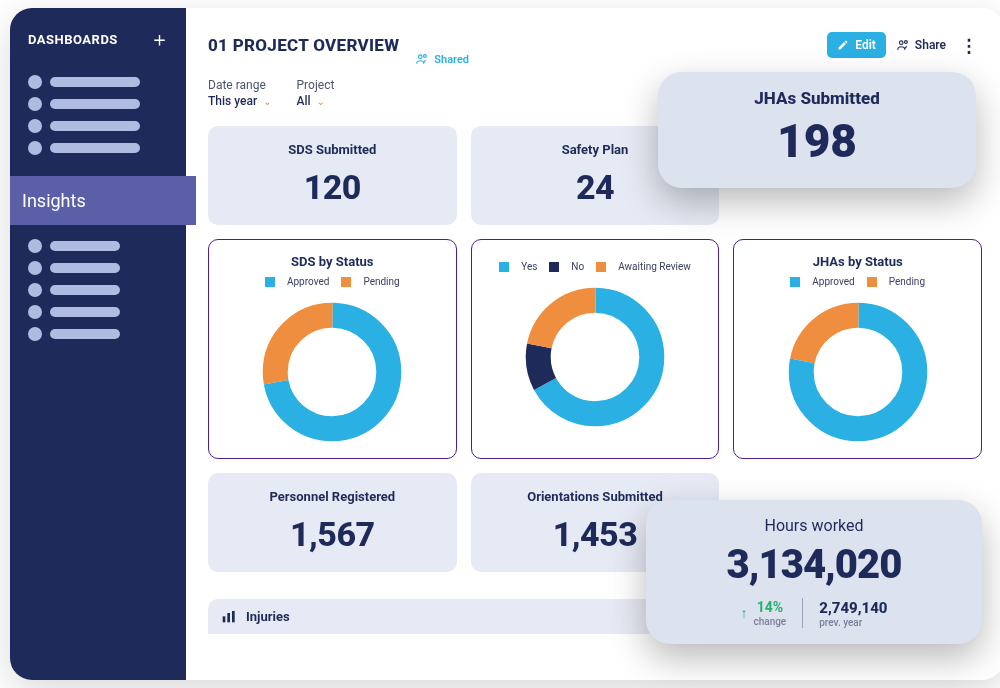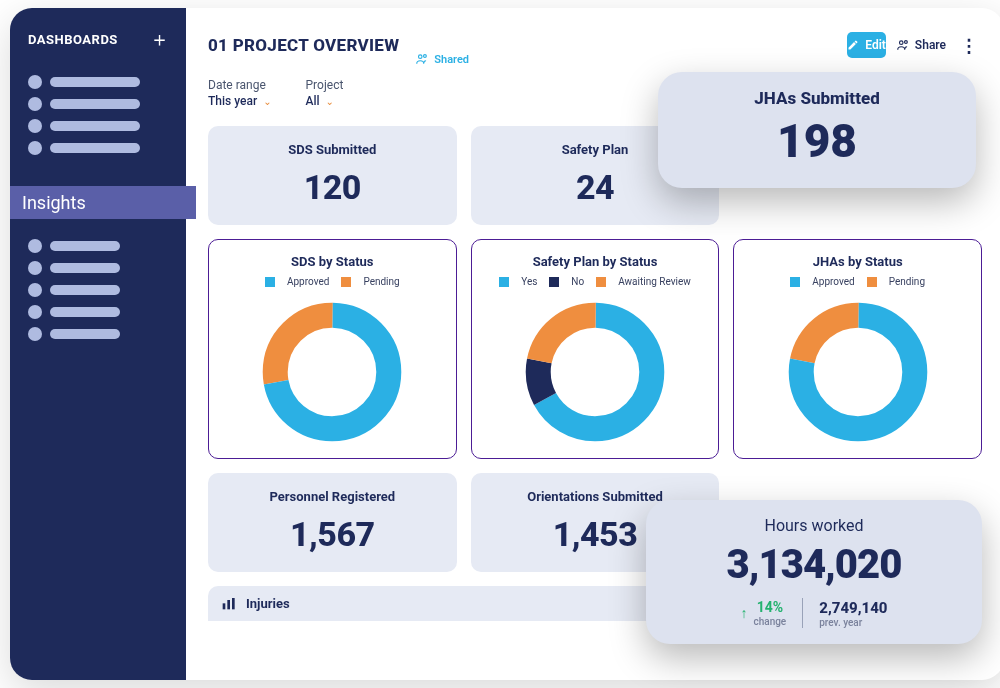--- a/index.html
+++ b/index.html
@@ -10,55 +10,55 @@
 
 .sidebar { width: 176px; background: #1e2a5a; color: #fff; padding-top: 18px; position: relative; }
 .side-head { display: flex; align-items: center; justify-content: space-between; padding: 0 16px 12px 18px; font-size: 13px; font-weight: 700; letter-spacing: 0.5px; }
 .side-head .plus { font-size: 20px; font-weight: 300; cursor: pointer; }
 .nav-block { padding: 6px 14px; }
 .nav-item { display: flex; align-items: center; gap: 8px; padding: 4px 4px; }
 .nav-dot { width: 14px; height: 14px; border-radius: 50%; background: #afbbe0; flex-shrink: 0; }
 .nav-bar { height: 10px; border-radius: 5px; background: #afbbe0; }
 .nav-bar.w1 { width: 90px; }
 .nav-bar.w2 { width: 70px; }
-.insights-banner { position: absolute; left: -10px; width: 196px; top: 178px; background: #5a5fa8; padding: 6px 22px; font-size: 18px; border-radius: 4px 0 0 4px; }
+.insights-banner { position: absolute; left: -10px; width: 196px; top: 168px; background: #5a5fa8; padding: 14px 22px; font-size: 18px; border-radius: 4px 0 0 4px; }
 
 
 .main { flex: 1; padding: 16px 22px 0 22px; overflow: hidden; }
 .page-head { display: flex; align-items: center; justify-content: space-between; }
 .title-row { display: flex; align-items: center; gap: 16px; }
 .page-title { font-size: 17px; font-weight: 800; color: #1e2a5a; letter-spacing: 0.3px; }
 .shared-tag { display: flex; align-items: center; gap: 5px; font-size: 11px; font-weight: 600; color: #2bb0e4; margin-top: 28px; }
 .head-actions { display: flex; align-items: center; gap: 10px; }
-.btn-edit { background: #2bb0e4; color: #fff; border: none; border-radius: 5px; padding: 6px 0; font-size: 12px; font-weight: 600; display: flex; align-items: center; gap: 6px; cursor: pointer; }
+.btn-edit { background: #2bb0e4; color: #fff; border: none; border-radius: 5px; padding: 6px 10px; font-size: 12px; font-weight: 600; display: flex; align-items: center; gap: 6px; cursor: pointer; }
 .btn-share { background: transparent; border: none; color: #1e2a5a; font-size: 12px; font-weight: 600; display: flex; align-items: center; gap: 5px; cursor: pointer; }
 .more-dots { font-size: 18px; color: #1e2a5a; cursor: pointer; padding: 0 4px; font-weight: 700; }
 
-.filters { display: flex; gap: 34px; margin-top: 12px; }
+.filters { display: flex; gap: 25px; margin-top: 12px; }
 .filter { display: flex; flex-direction: column; gap: 2px; }
 .filter-label { font-size: 12px; color: #4a556e; }
 .filter-value { font-size: 12px; color: #1e2a5a; font-weight: 500; display: flex; align-items: center; gap: 6px; cursor: pointer; }
 .chev { color: #e88b3a; font-size: 10px; }
 
 .grid { display: grid; grid-template-columns: 1fr 1fr 1fr; gap: 14px; margin-top: 18px; }
 .card { background: #e6eaf4; border-radius: 10px; text-align: center; padding: 16px 10px 18px; }
 .card-white { background: #fff; border: 1px solid #4c1d95; border-radius: 10px; padding: 14px 8px 11px; text-align: center; }
 .card-title { font-size: 13px; font-weight: 700; color: #1e2a5a; }
 .big-number { font-size: 34px; font-weight: 800; color: #1e2a5a; margin-top: 10px; letter-spacing: -0.5px; }
 
 .legend { display: flex; justify-content: center; gap: 12px; margin-top: 7px; flex-wrap: wrap; font-size: 10px; color: #384160; }
 .legend span { display: flex; align-items: center; gap: 12px; }
 .sw { width: 10px; height: 10px; display: inline-block; }
 .sw-cyan { background: #2bb0e4; }
 .sw-orange { background: #ef8e3f; }
 .sw-navy { background: #1e2a5a; }
 
 .donut-wrap { display: flex; justify-content: center; margin-top: 10px; }
 
-.injuries-bar { background: #e6eaf4; border-radius: 10px 10px 0 0; padding: 10px 14px; display: flex; align-items: center; gap: 8px; font-size: 13px; font-weight: 700; color: #1e2a5a; margin-top: 14px; width: 456px; }
+.injuries-bar { background: #e6eaf4; border-radius: 10px 10px 0 0; padding: 10px 14px; display: flex; align-items: center; gap: 8px; font-size: 13px; font-weight: 700; color: #1e2a5a; margin-top: 27px; width: 456px; }
 
 
 .float-card { position: absolute; background: #dde2ef; border-radius: 24px; box-shadow: 0 14px 36px rgba(0,0,0,0.28); text-align: center; }
 .float-jha { left: 658px; top: 72px; width: 318px; padding: 16px 14px 20px; }
 .float-jha .ft { font-size: 17px; font-weight: 800; color: #1e2a5a; }
 .float-jha .fv { font-size: 46px; font-weight: 900; color: #1e2a5a; margin-top: 6px; }
 
 .float-hours { left: 646px; top: 500px; width: 336px; padding: 16px 18px 16px; }
 .float-hours .ft { font-size: 16px; font-weight: 400; color: #1e2a5a; }
 .float-hours .fv { font-size: 40px; font-weight: 900; color: #1e2a5a; margin-top: 6px; letter-spacing: -1px; }
@@ -203,21 +203,20 @@
             </span>
         </div>
         <div class="donut-wrap">
             <svg width="150" height="150" viewBox="0 0 42 42">
           <circle cx="21" cy="21" r="15.9" fill="none" stroke="#ef8e3f" stroke-width="7" stroke-dasharray="28 72" stroke-dashoffset="53"></circle>
           <circle cx="21" cy="21" r="15.9" fill="none" stroke="#2bb0e4" stroke-width="7" stroke-dasharray="72 28" stroke-dashoffset="25"></circle>
         </svg>
           </div>
       </div>
       <div class="card-white">
-        <div class="card-title">Safety Plan by Status</div>
         <div class="legend">
           <span>
               <i class="sw sw-cyan"></i>
               <span>Yes</span>
             </span>
           <span>
               <i class="sw sw-navy"></i>
               <span>No</span>
             </span>
           <span>

